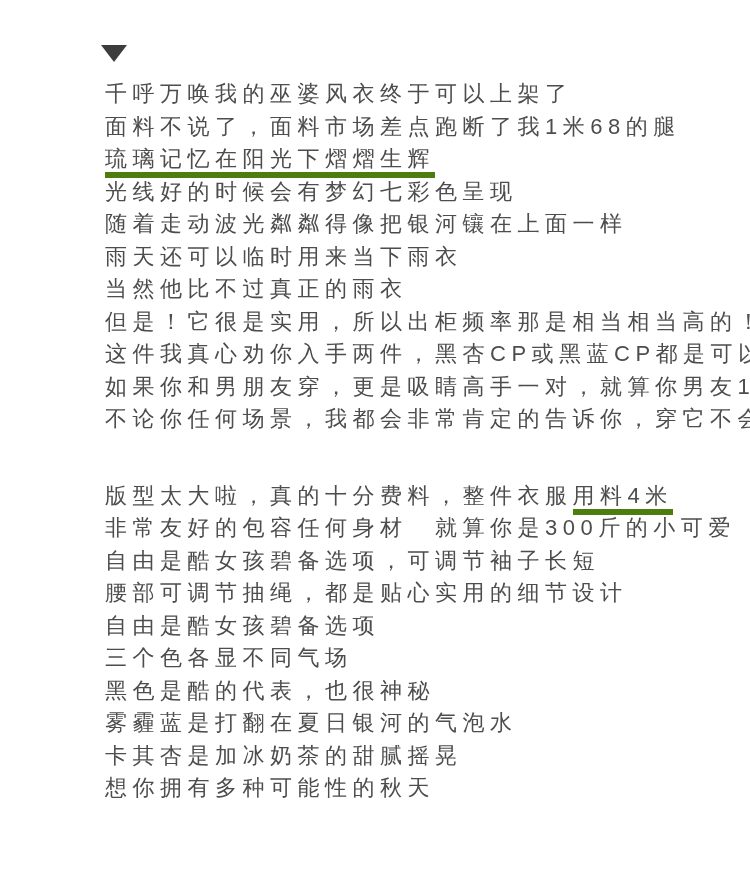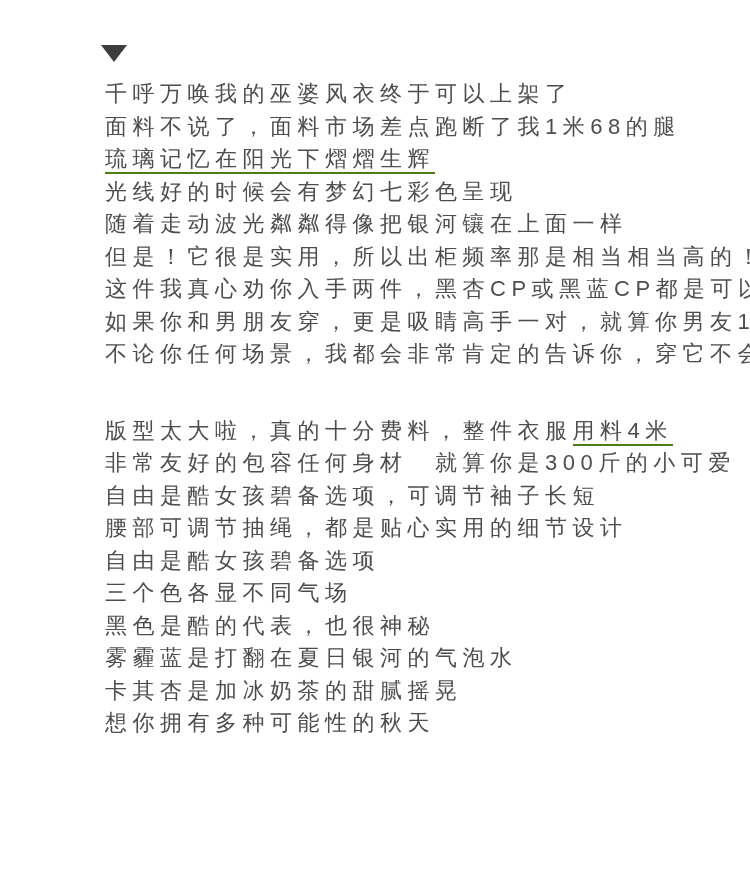--- a/index.html
+++ b/index.html
@@ -28,40 +28,42 @@
   }
   p.line {
     margin: 0;
     font-size: 22px;
     line-height: 32.5px;
     letter-spacing: 5.5px;
     font-weight: 400;
     white-space: nowrap;
   }
   .u {
-    border-bottom: 2px solid #4d7c0f;
+    border-bottom: 6px solid #4d7c0f;
     padding-bottom: 1px;
   }
   .block2 {
     margin-top: 44px;
   }
 </style>
 </head>
 <body>
 
 <div class="doc">
 
   <div class="marker"></div>
 
   <div class="block1">
     <p class="line">千呼万唤我的巫婆风衣终于可以上架了</p>
     <p class="line">面料不说了，面料市场差点跑断了我1米68的腿</p>
     <p class="line"><span class="u">琉璃记忆在阳光下熠熠生辉</span></p>
     <p class="line">光线好的时候会有梦幻七彩色呈现</p>
     <p class="line">随着走动波光粼粼得像把银河镶在上面一样</p>
+    <p class="line">雨天还可以临时用来当下雨衣</p>
+    <p class="line">当然他比不过真正的雨衣</p>
     <p class="line">但是！它很是实用，所以出柜频率那是相当相当高的！</p>
     <p class="line">这件我真心劝你入手两件，黑杏CP或黑蓝CP都是可以的</p>
     <p class="line">如果你和男朋友穿，更是吸睛高手一对，就算你男友180</p>
     <p class="line">不论你任何场景，我都会非常肯定的告诉你，穿它不会错</p>
   </div>
 
   <div class="block2">
     <p class="line"><span>版型太大啦，真的十分费料，整件衣服</span><span class="u">用料4米</span></p>
     <p class="line">非常友好的包容任何身材　就算你是300斤的小可爱</p>
     <p class="line">自由是酷女孩碧备选项，可调节袖子长短</p>

